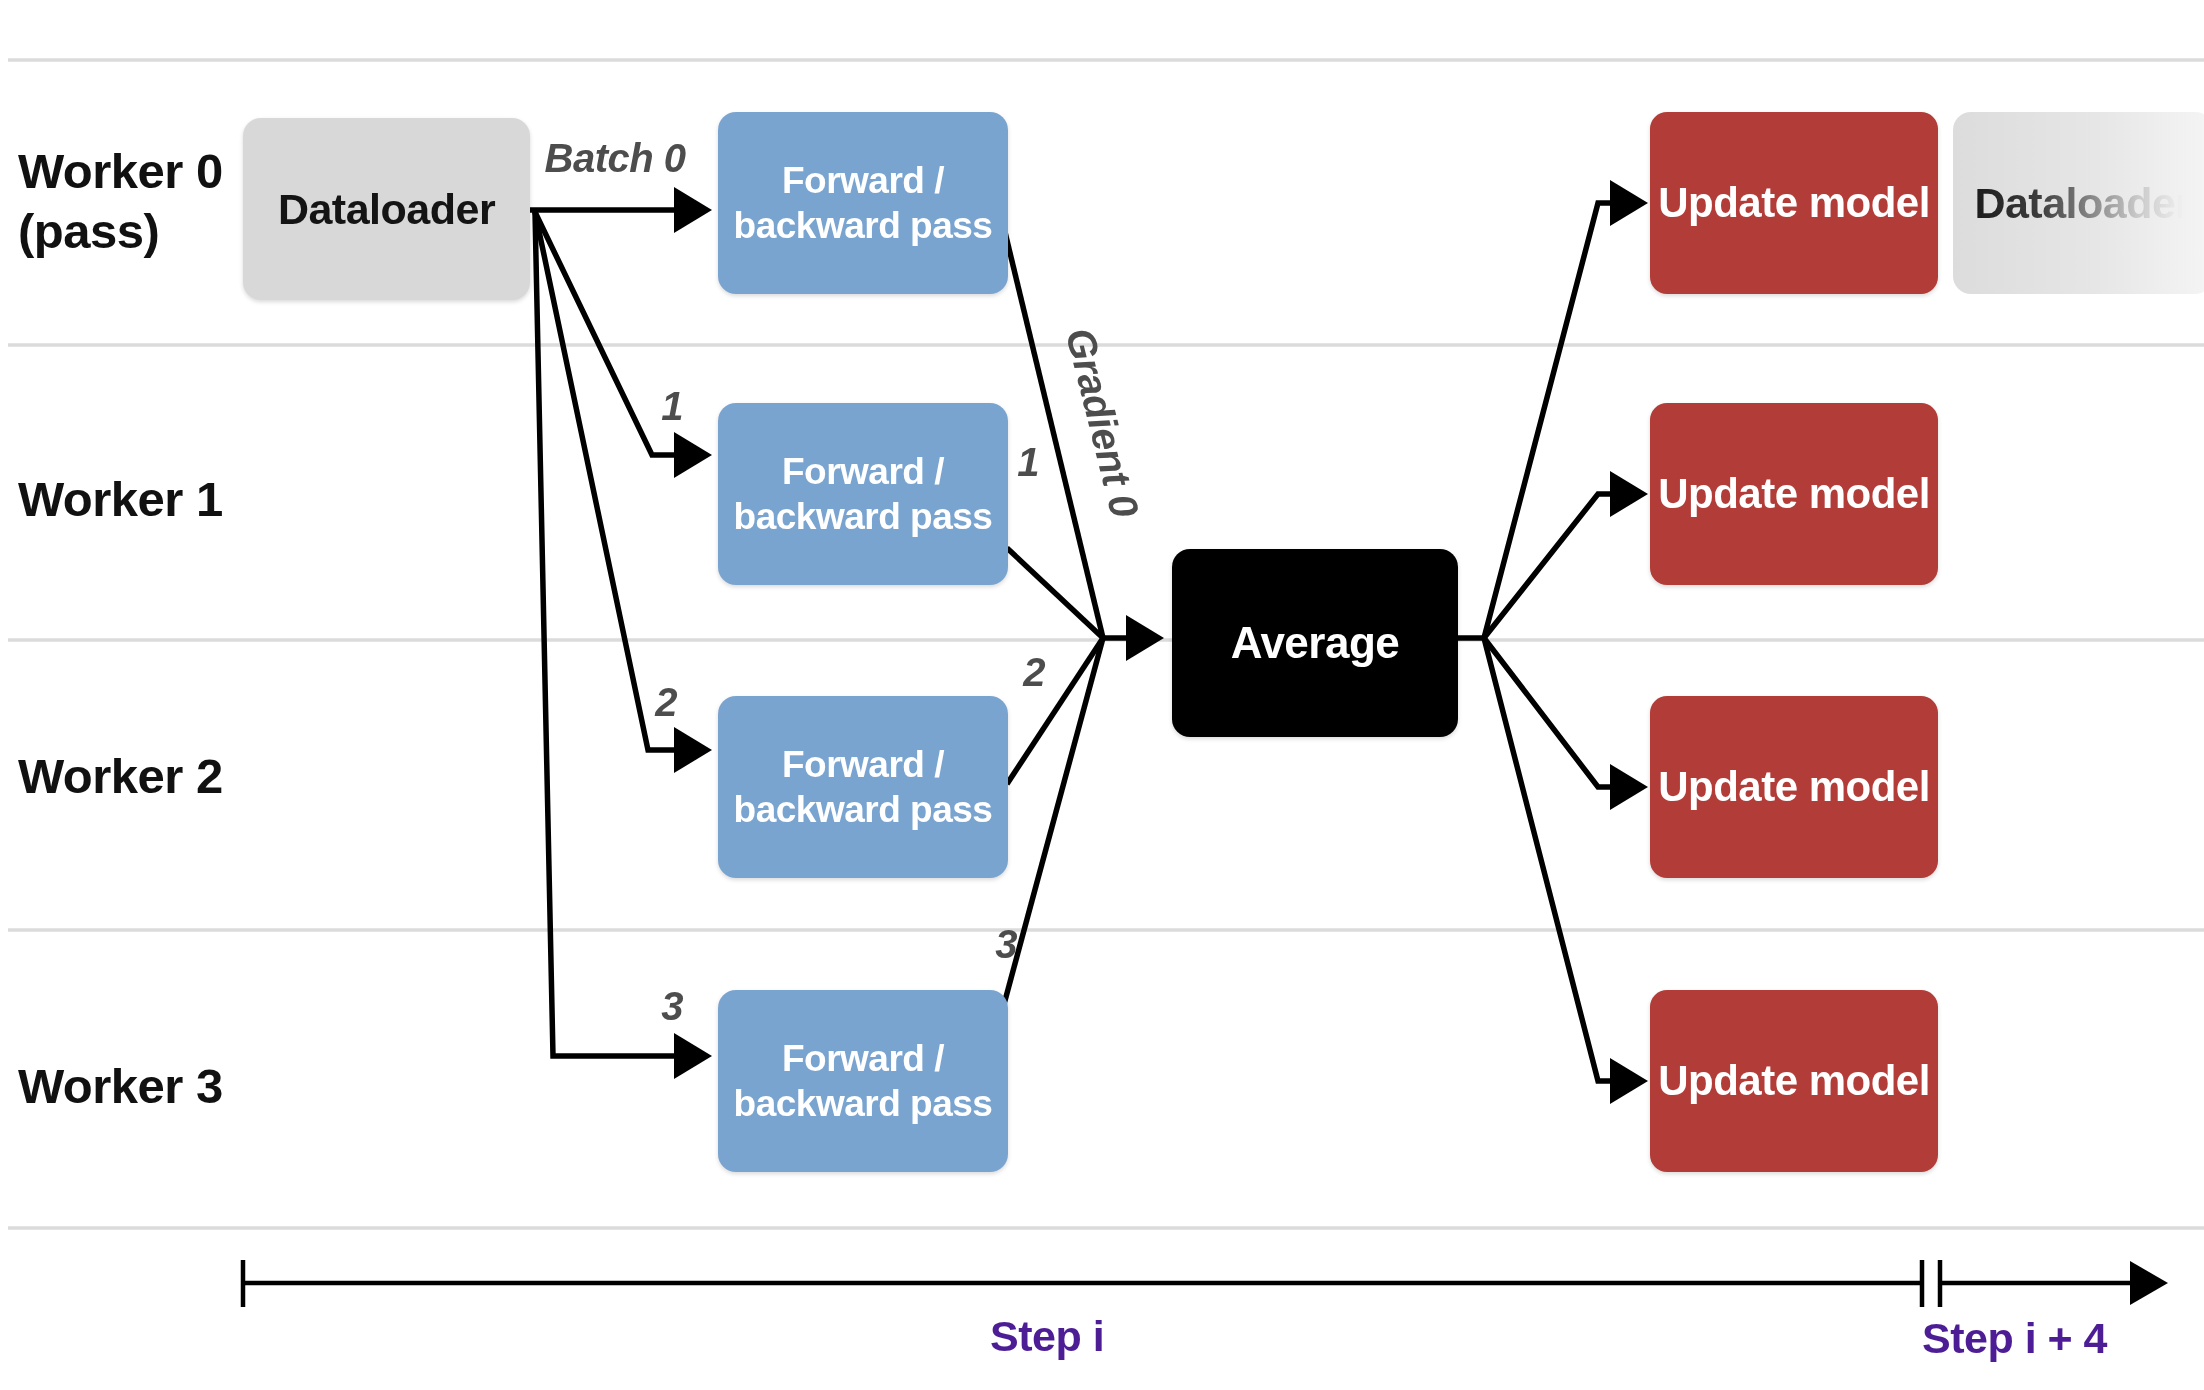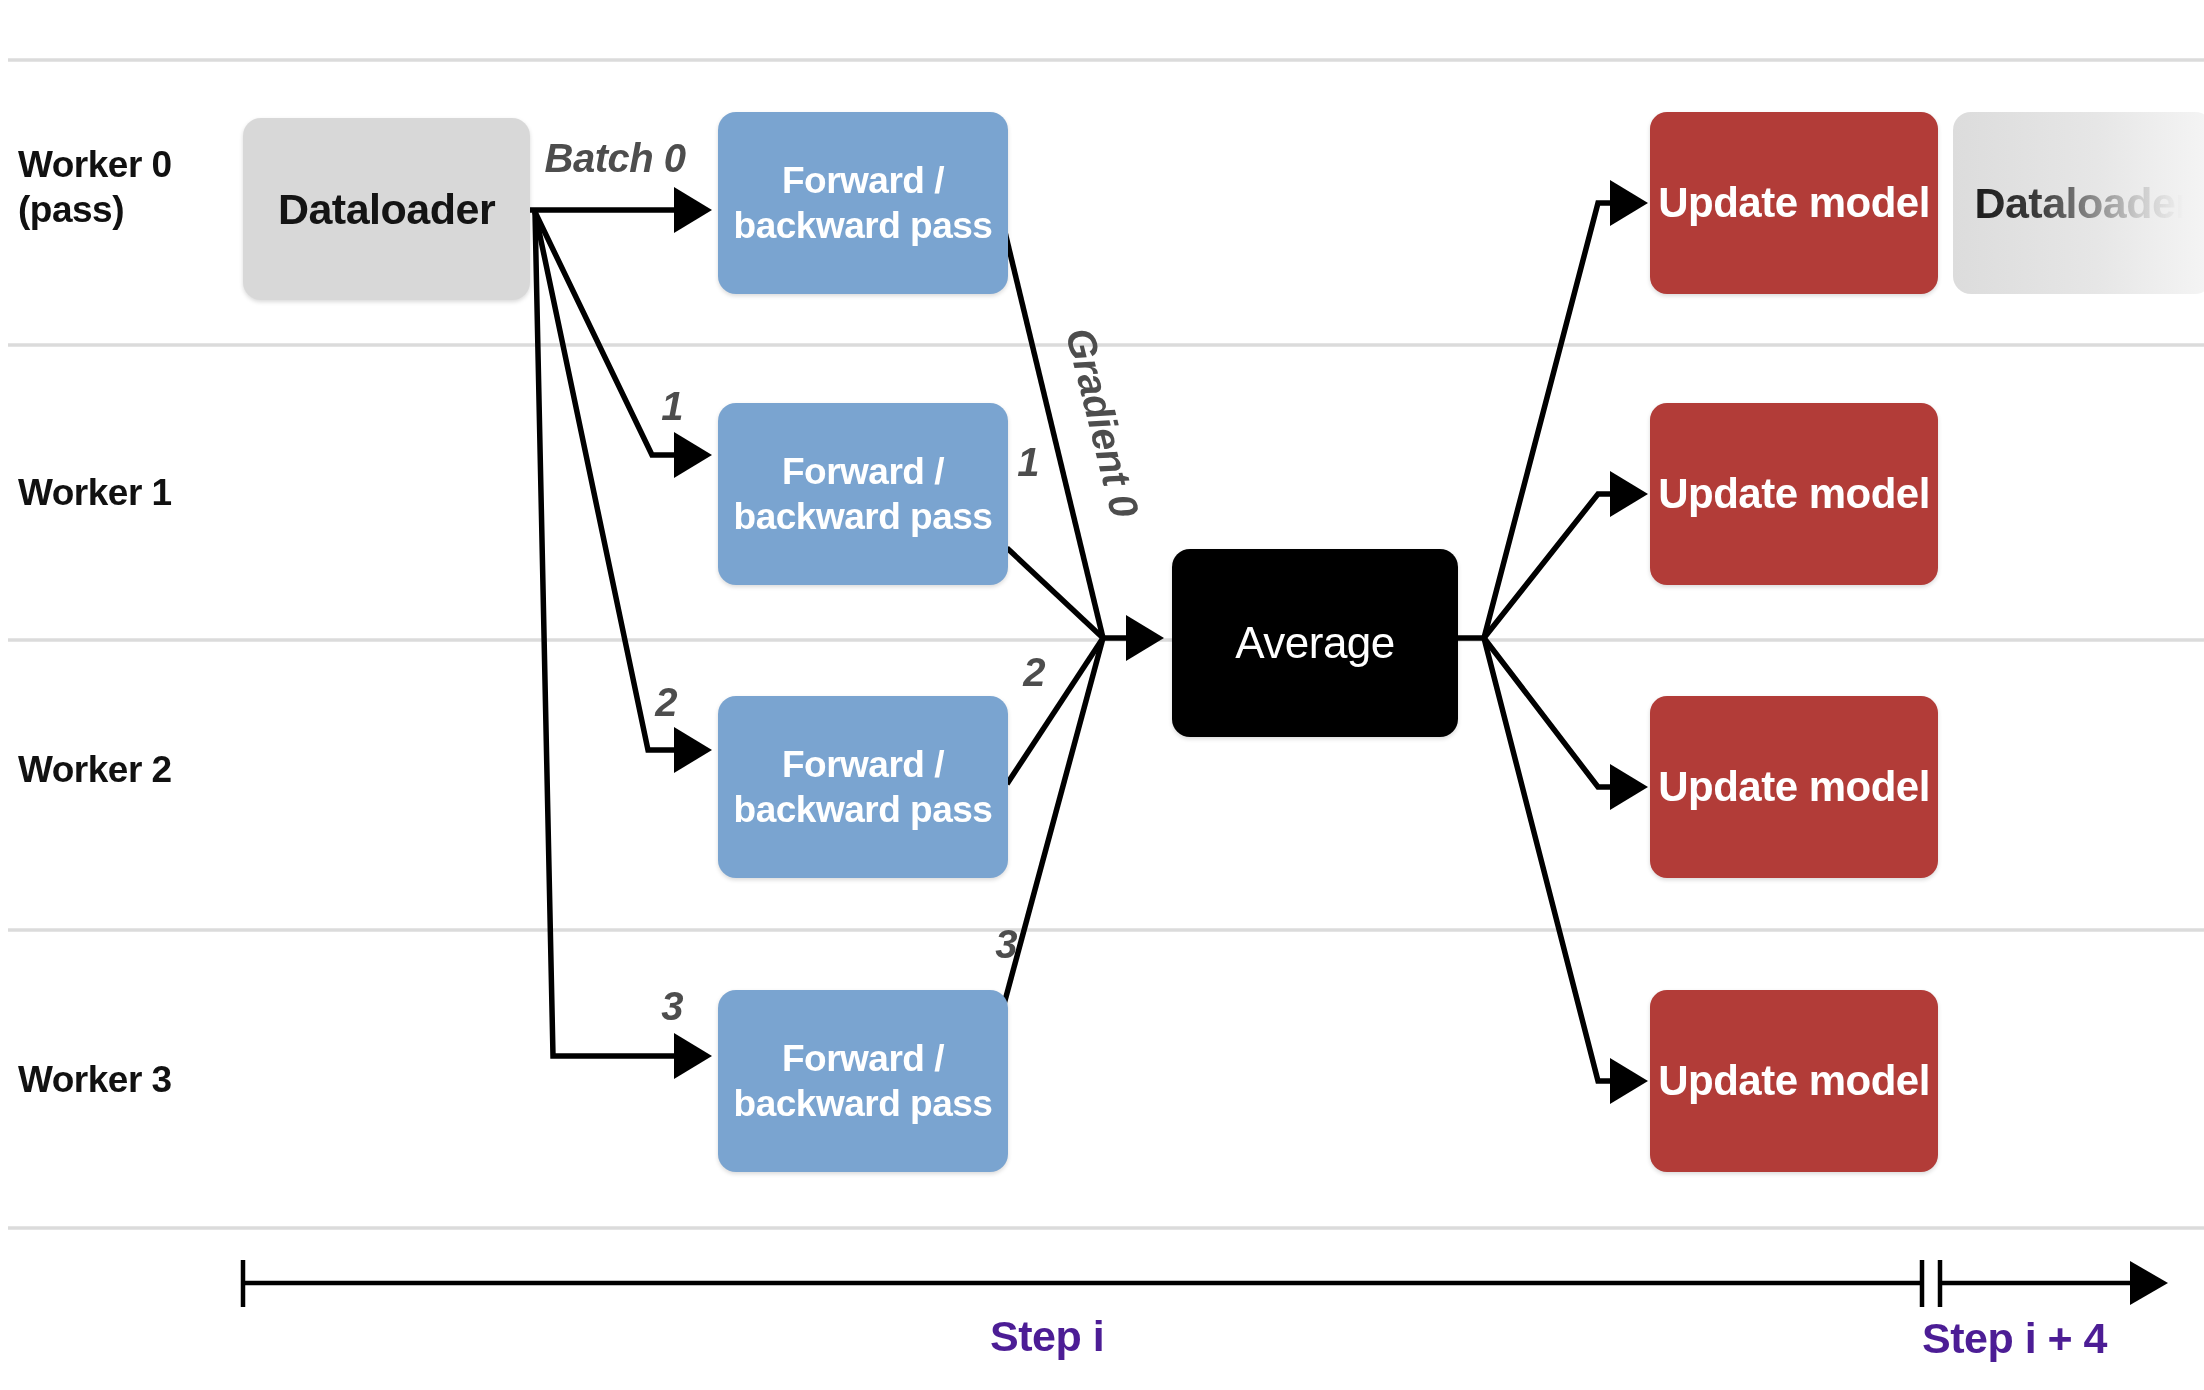--- a/index.html
+++ b/index.html
@@ -6,29 +6,29 @@
   body{width:2204px;height:1390px;overflow:hidden;
        font-family:"Liberation Sans", sans-serif;}
   #canvas{position:relative;width:2204px;height:1390px;background:#ffffff;overflow:hidden;}
   #arrow-layer{position:absolute;left:0;top:0;width:2204px;height:1390px;}
 
   .box{position:absolute;border-radius:18px;display:flex;flex-direction:column;
        align-items:center;justify-content:center;text-align:center;
        box-shadow:0 2px 4px rgba(0,0,0,.15);letter-spacing:-0.5px;}
   .box-grey{background:#D8D8D8;color:#141414;font-size:43px;font-weight:700;}
   .box-blue{background:#7AA4D0;color:#ffffff;font-size:37px;font-weight:600;line-height:1.22;}
-  .box-black{background:#000000;color:#ffffff;font-size:44px;font-weight:400;}
+  .box-black{background:#000000;color:#ffffff;font-size:44px;font-weight:700;}
   .box-red{background:#B23C38;color:#ffffff;font-size:42px;font-weight:600;border-radius:17px;}
   .box-fade{background:linear-gradient(90deg,#DCDCDC 0%,#E6E6E6 55%,#F5F5F5 100%);
             box-shadow:none;font-size:43px;font-weight:700;}
   .fade-text{background:linear-gradient(90deg,#1c1c1c 0%,#3d3d3d 30%,#8a8a8a 55%,#c9c9c9 75%,rgba(255,255,255,0) 96%);
              -webkit-background-clip:text;background-clip:text;color:transparent;
              letter-spacing:-0.5px;}
 
-  .worker-label{position:absolute;left:18px;color:#111111;font-size:37px;font-weight:700;
+  .worker-label{position:absolute;left:18px;color:#111111;font-size:49px;font-weight:700;
                 line-height:1.22;letter-spacing:-0.5px;}
   .annot{position:absolute;color:#4D4D4D;font-size:40px;font-style:italic;font-weight:600;
          letter-spacing:-0.5px;text-align:center;}
   .step-label{position:absolute;color:#4c1d95;font-size:43px;font-weight:700;
               text-align:left;letter-spacing:-0.5px;}
   #gradient-0-label{width:280px;transform:rotate(76deg);transform-origin:center center;}
 </style>
 </head>
 <body>
 

